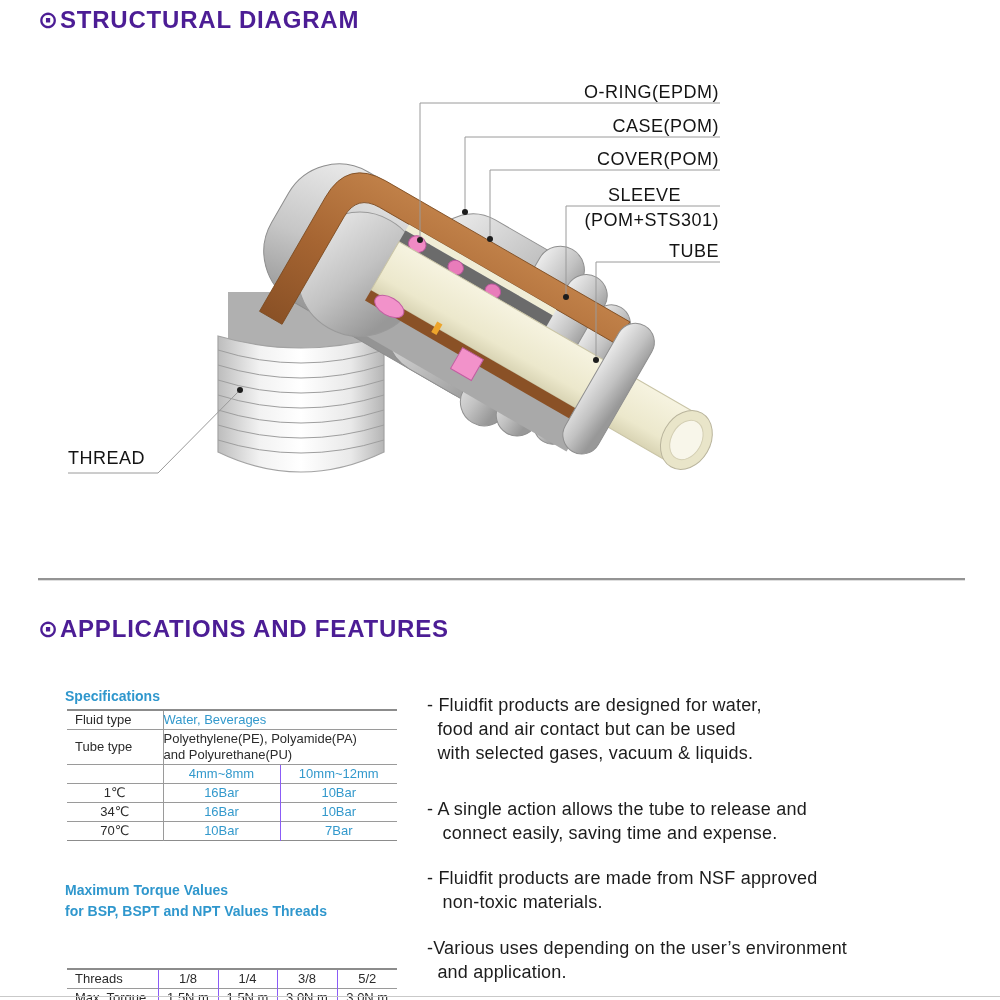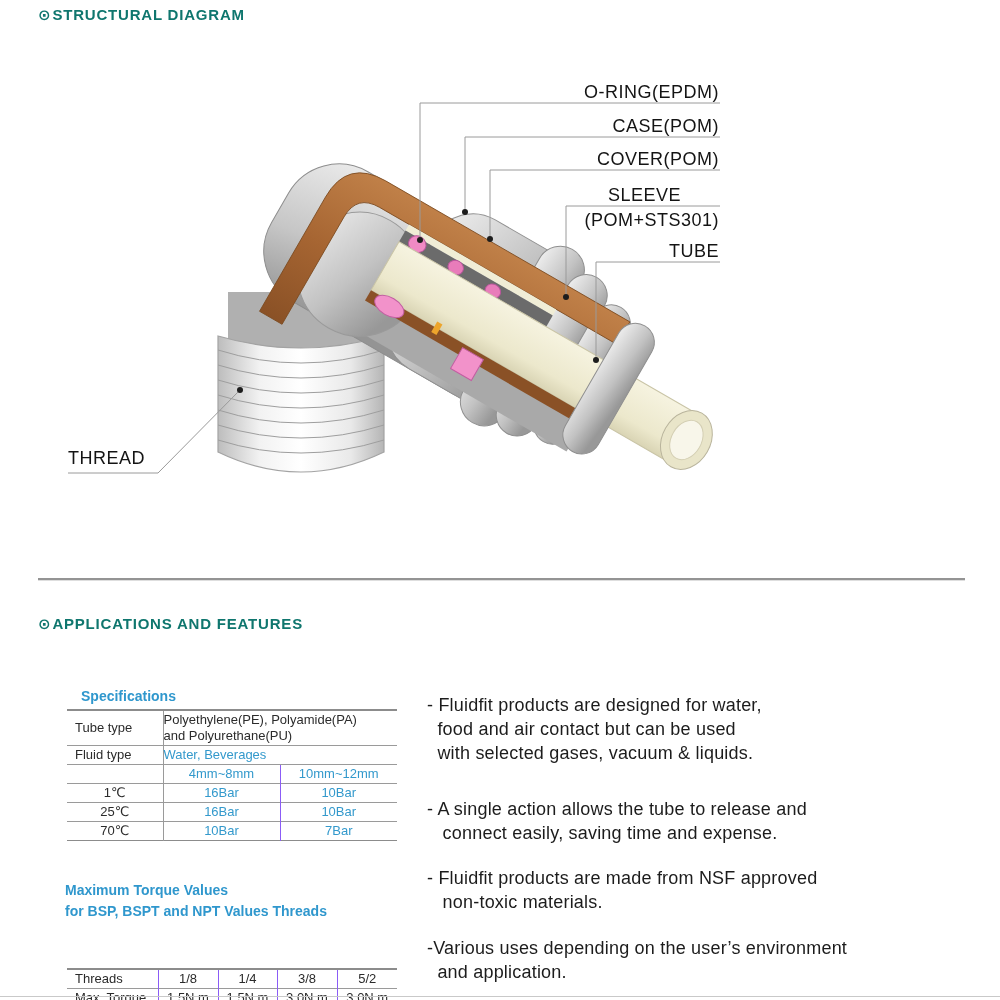--- a/index.html
+++ b/index.html
@@ -1,19 +1,19 @@
 <!DOCTYPE html>
 <html><head>
 <meta charset="utf-8">
 <style>
   html,body{margin:0;padding:0;background:#ffffff;}
   body{width:1000px;height:1000px;position:relative;overflow:hidden;
        font-family:"Liberation Sans","DejaVu Sans",sans-serif;color:#222;}
   .abs{position:absolute;}
-  .sec-head{position:absolute;color:#0f766e;font-size:15px;font-weight:bold;
+  .sec-head{position:absolute;color:#4c1d95;font-size:24px;font-weight:bold;
             letter-spacing:0.8px;white-space:nowrap;}
   .sec-head .mark{font-weight:bold;margin-right:1px;}
   #divider{position:absolute;left:38px;top:578px;width:927px;height:2px;
            background:#949494;border-bottom:1px solid #dedede;}
   #bottom-rule{position:absolute;left:0;top:996px;width:1000px;height:1px;background:#c9c9c9;}
 
   .tbl-title{position:absolute;color:#2f97cd;font-size:14px;font-weight:bold;white-space:nowrap;}
   table{border-collapse:collapse;table-layout:fixed;font-size:13px;color:#2b2b2b;}
   .datatable{position:absolute;width:330px;border-top:2px solid #8c8c8c;border-bottom:1px solid #8c8c8c;}
   .datatable td{border-top:1px solid #9a9a9a;padding:1px 0;line-height:16px;vertical-align:middle;}
@@ -133,49 +133,49 @@
   <text class="dl" x="719" y="257" text-anchor="end">TUBE</text>
   <text class="dl" x="68" y="464" text-anchor="start">THREAD</text>
 </svg>
 
 <div id="divider"></div>
 
 <div class="sec-head" style="left:38px;top:615px;">
   <span class="mark">⊙</span><span>APPLICATIONS AND FEATURES</span>
 </div>
 
-<div class="tbl-title" style="left:81px;top:688px;">Specifications</div>
+<div class="tbl-title" style="left:65px;top:688px;">Specifications</div>
 <table class="datatable" style="left:67px;top:709px;">
   <colgroup>
       <col style="width:96px">
       <col style="width:117px">
       <col style="width:117px">
     </colgroup>
   <tbody>
       <tr>
+    <td class="lbl rsep">Fluid type</td>
+    <td class="blue padl" colspan="2">Water, Beverages</td>
+  </tr>
+  <tr>
     <td class="lbl rsep">Tube type</td>
     <td class="pre2" colspan="2">Polyethylene(PE), Polyamide(PA)
 and Polyurethane(PU)</td>
   </tr>
   <tr>
-    <td class="lbl rsep">Fluid type</td>
-    <td class="blue padl" colspan="2">Water, Beverages</td>
-  </tr>
-  <tr>
     <td class="rsep"></td>
     <td class="ctr blue">4mm~8mm</td>
     <td class="ctr blue lsep">10mm~12mm</td>
   </tr>
   <tr>
     <td class="ctr rsep">1℃</td>
     <td class="ctr blue">16Bar</td>
     <td class="ctr blue lsep">10Bar</td>
   </tr>
   <tr>
-    <td class="ctr rsep">25℃</td>
+    <td class="ctr rsep">34℃</td>
     <td class="ctr blue">16Bar</td>
     <td class="ctr blue lsep">10Bar</td>
   </tr>
   <tr>
     <td class="ctr rsep">70℃</td>
     <td class="ctr blue">10Bar</td>
     <td class="ctr blue lsep">7Bar</td>
   </tr>
 </tbody>
   </table>

